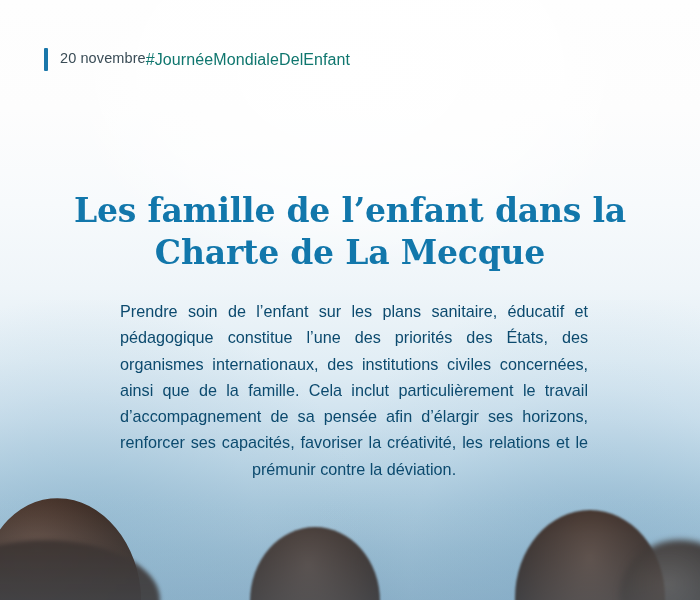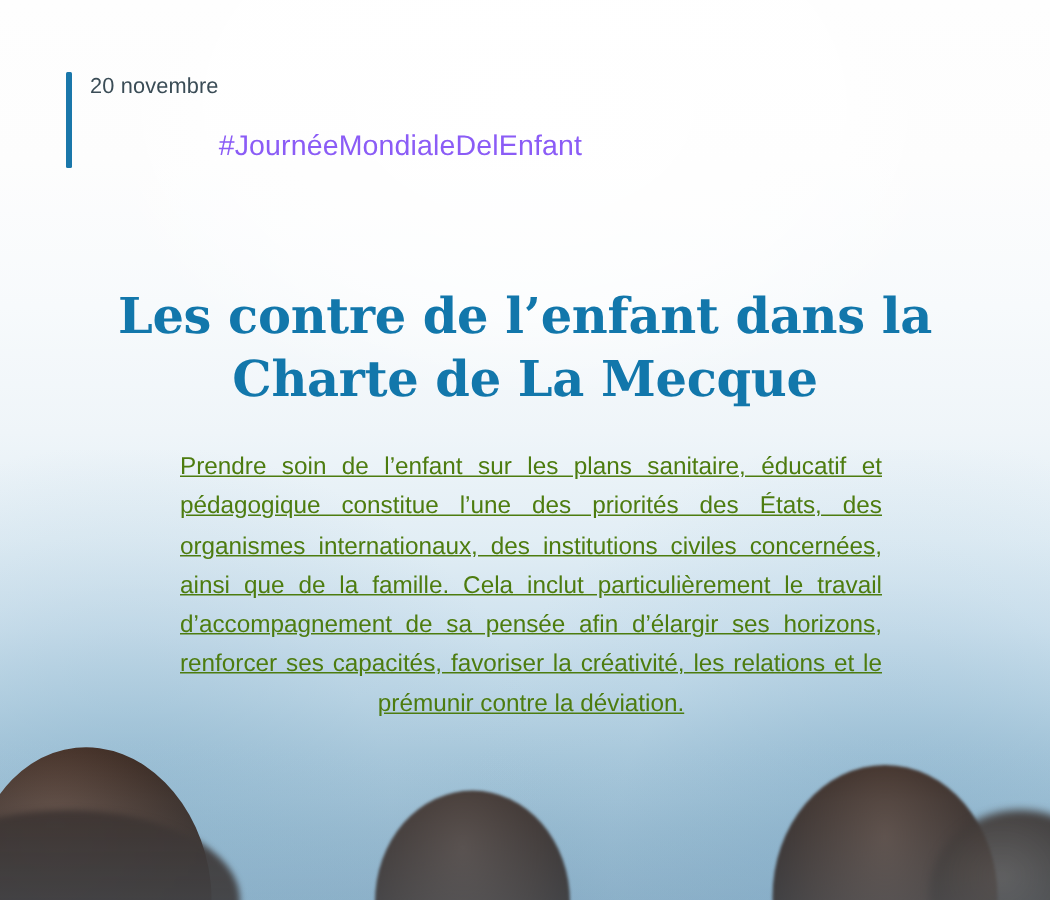--- a/index.html
+++ b/index.html
@@ -142,25 +142,24 @@
     flex-direction: row;
     justify-content: center;
   }
   .date-line {
     font-size: 14.5px;
     color: #3a4c56;
     letter-spacing: 0.1px;
     line-height: 1.45;
   }
   .hashtag-line {
-    font-size: 19px;
-    color: #8b5cf6;
+    font-size: 16px;
+    color: #0f766e;
     letter-spacing: 0.1px;
     line-height: 1.45;
-    margin-top: 36px;
   }
 
   
   .title {
     position: absolute;
     left: 60px;
     right: 60px;
     top: 168px;
     text-align: center;
     font-family: "DejaVu Serif", "Liberation Serif", serif;
@@ -178,22 +177,21 @@
   
   .body-copy {
     position: absolute;
     left: 120px;
     width: 468px;
     top: 282px;
     text-align: justify;
     text-align-last: center;
     font-size: 16.2px;
     line-height: 1.62;
-    color: #4d7c0f;
-    text-decoration: underline;
+    color: #0c4a6e;
   }
 </style>
 </head>
 <body>
 
 <div id="poster">
 
   <div class="bg-base"></div>
   <div class="bg-haze-left"></div>
   <div class="bg-haze-right"></div>
@@ -209,19 +207,19 @@
 
   <div class="datebar">
     <div class="datebar-rule"></div>
     <div class="datebar-text">
       <span class="date-line">20 novembre</span>
       <span class="hashtag-line">#JournéeMondialeDelEnfant</span>
     </div>
   </div>
 
   <h1 class="title">
-    <span class="title-line">Les contre de l’enfant dans la</span>
+    <span class="title-line">Les famille de l’enfant dans la</span>
     <span class="title-line">Charte de La Mecque</span>
   </h1>
 
   <p class="body-copy">Prendre soin de l’enfant sur les plans sanitaire, éducatif et pédagogique constitue l’une des priorités des États, des organismes internationaux, des institutions civiles concernées, ainsi que de la famille. Cela inclut particulièrement le travail d’accompagnement de sa pensée afin d’élargir ses horizons, renforcer ses capacités, favoriser la créativité, les relations et le prémunir contre la déviation.</p>
 
 </div>
 
 </body></html>

